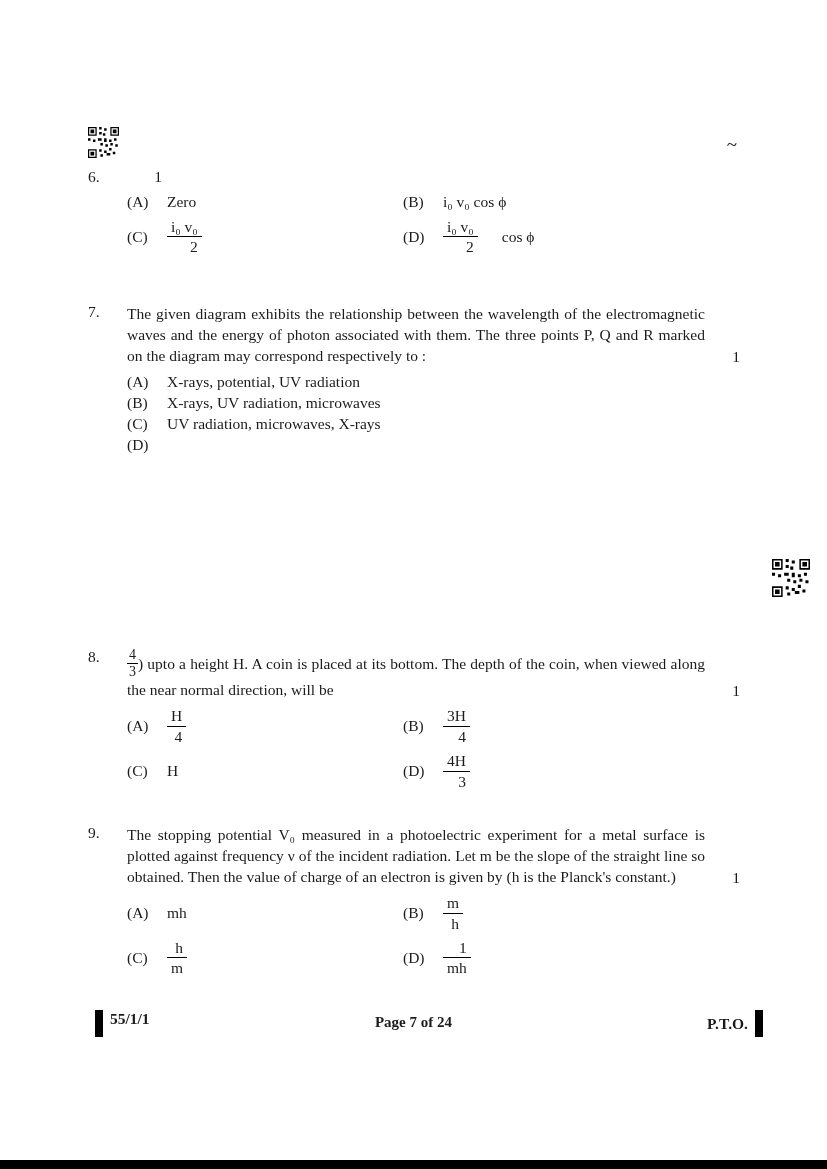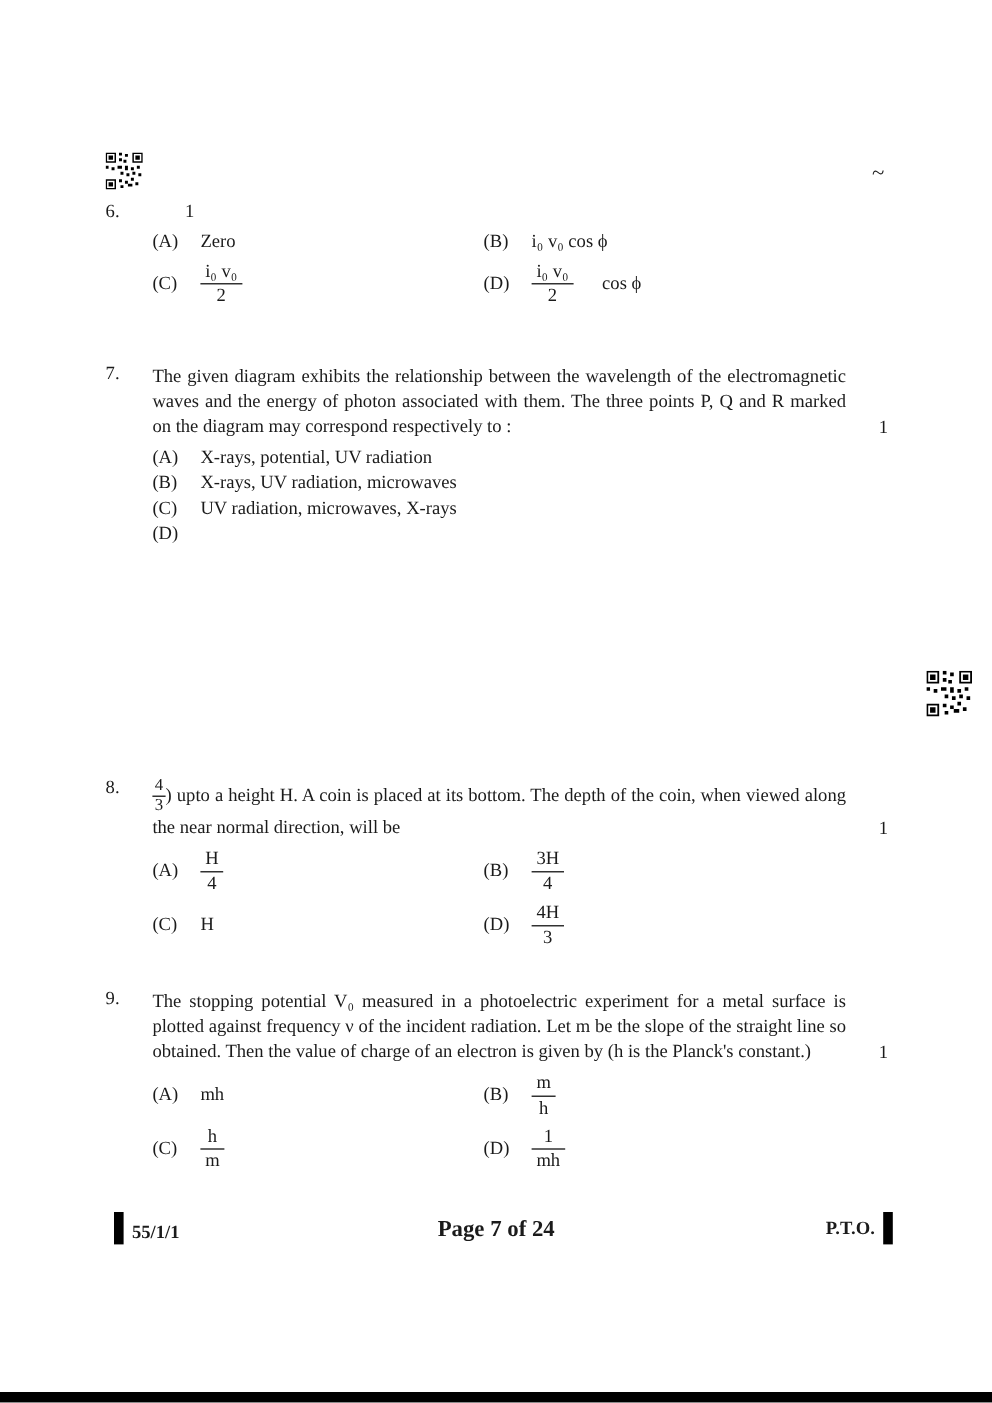--- a/index.html
+++ b/index.html
@@ -28,38 +28,38 @@
   .q-text { flex:1; text-align:justify; line-height:1.36; }
   .q-marks { flex:none; width:35px; text-align:right; align-self:flex-end; }
 
   .q-options { margin-left:39px; margin-top:7px; }
   .opt-row { display:flex; align-items:center; margin-top:7px; }
   .opt { display:flex; align-items:center; }
   .opt-col1 { flex:none; width:276px; }
   .opt-label { flex:none; width:40px; }
   .opt-list .opt { margin-top:3px; }
 
-  .frac { display:inline-block; text-align:center; line-height:1.12; vertical-align:middle;font-family:Liberation Serif, serif; }
+  .frac { display:inline-block; text-align:right; line-height:1.12; vertical-align:middle;font-family:Liberation Serif, serif; }
   .frac .num { display:block; border-bottom:1.4px solid #000; padding:0 4px 1px; }
   .frac .den { display:block; padding:1px 4px 0; }
   .frac-inline { display:inline-block; text-align:center; line-height:1.05; font-size:14px; vertical-align:-0.5em; }
   .frac-inline .num { display:block; border-bottom:1.2px solid #000; padding:0 2px; }
   .frac-inline .den { display:block; padding-top:1px; }
   .opt-post { margin-left:24px; }
 
   .diagram { margin:8px 0 8px 128px; }
   .diagram svg text { font-family:"Liberation Serif","DejaVu Serif",serif; font-size:13px; fill:#222; }
   .diagram .axis { stroke:#2a2a2a; stroke-width:1.3; fill:none; }
   .diagram .curve { stroke:#111; stroke-width:1.4; fill:none; }
   .diagram .pt { fill:#111; }
 
   .footer { position:absolute; left:0; right:0; top:1010px; height:32px; }
-  .footer-left { position:absolute; left:80px; top:0; display:flex; align-items:flex-end; gap:7px; font-weight:bold;padding-left:15px; }
-  .footer-center { position:absolute; left:50%; top:4px; transform:translateX(-50%); font-weight:bold; font-size:19px; }
-  .footer-right { position:absolute; right:83px; top:0; display:flex; align-items:center; gap:7px; font-weight:bold; }
+  .footer-left { position:absolute; left:80px; top:0; display:flex; align-items:flex-start; gap:7px; font-weight:bold;padding-left:15px; }
+  .footer-center { position:absolute; left:50%; top:4px; transform:translateX(-50%); font-weight:bold; font-size:15px; }
+  .footer-right { position:absolute; right:64px; top:0; display:flex; align-items:center; gap:7px; font-weight:bold; }
   .bar { display:inline-block; width:8px; height:27px; background:#000; }
   .bottom-bar { position:absolute; left:0; right:0; bottom:0; height:9px; background:#000; }
 </style>
 </head>
 <body>
 
 <div class="page">
 
   <svg class="qr qr-top" viewBox="0 0 25 25">
     <rect x="0" y="0" width="25" height="25" fill="#fff"></rect>

